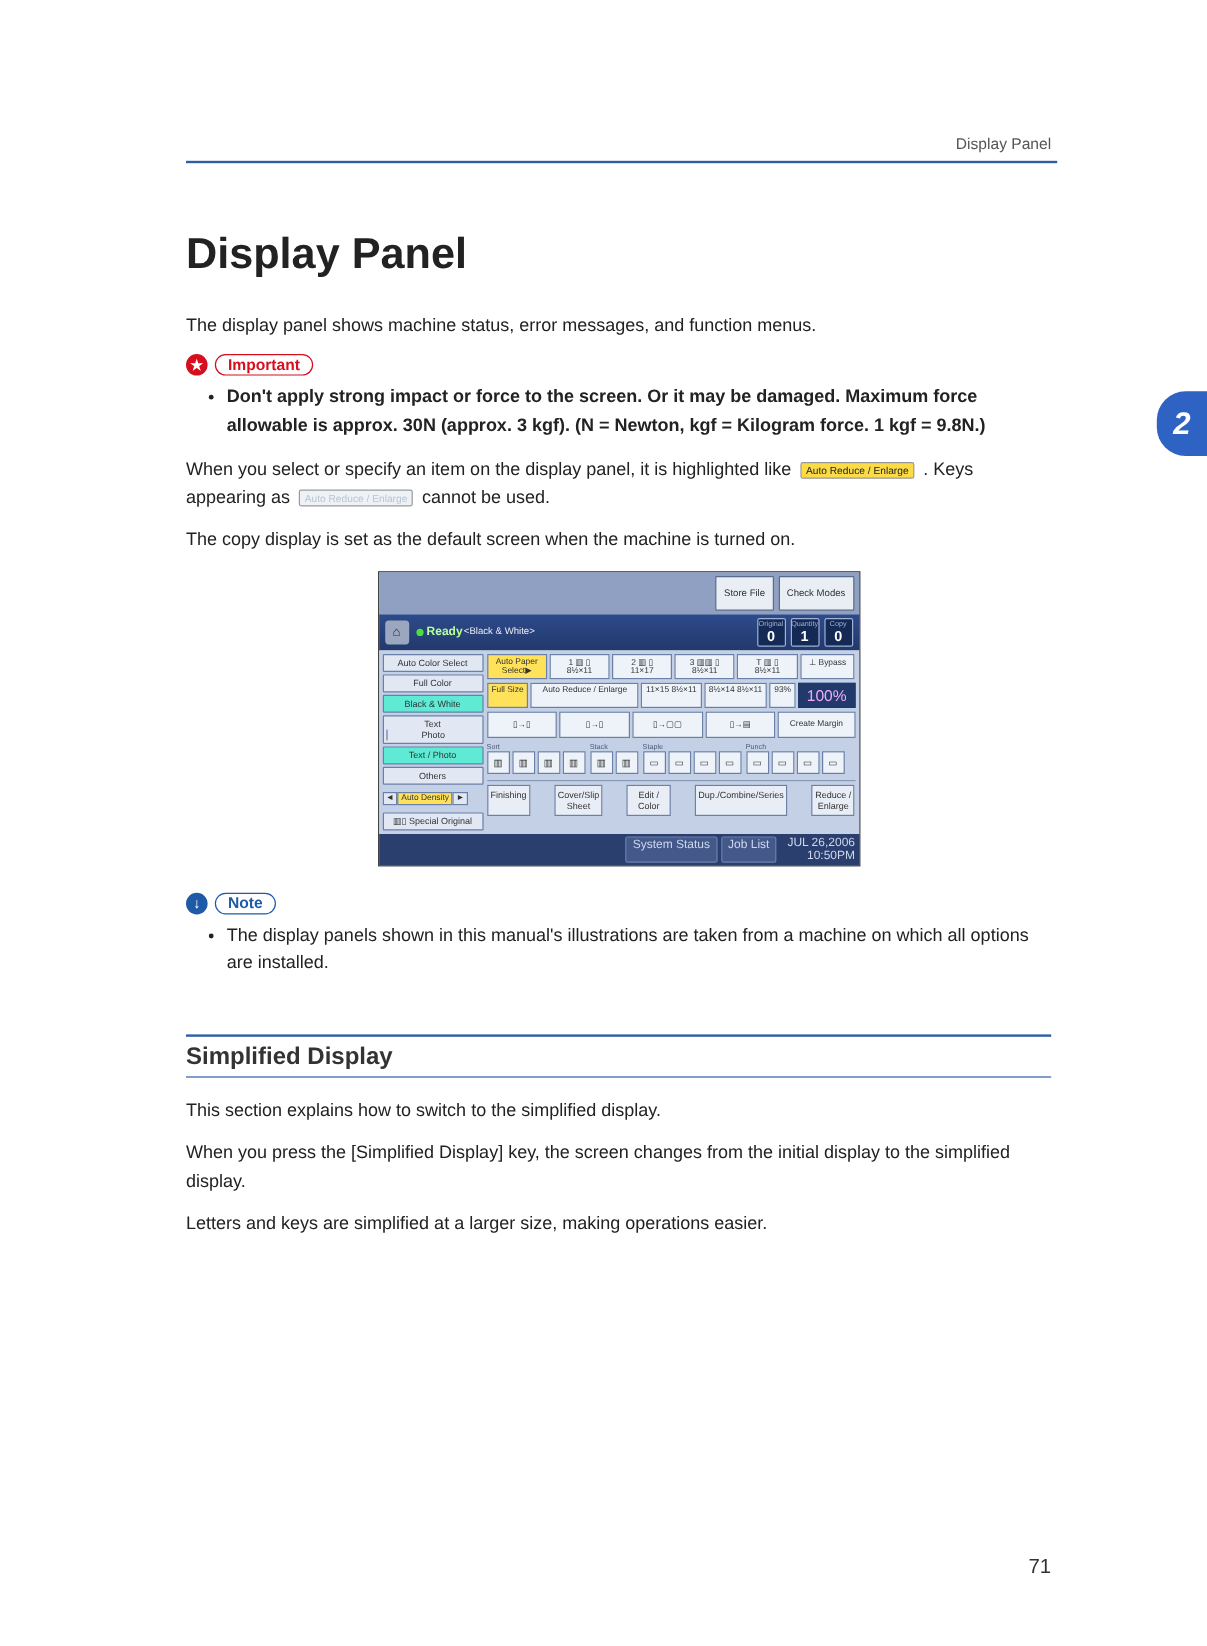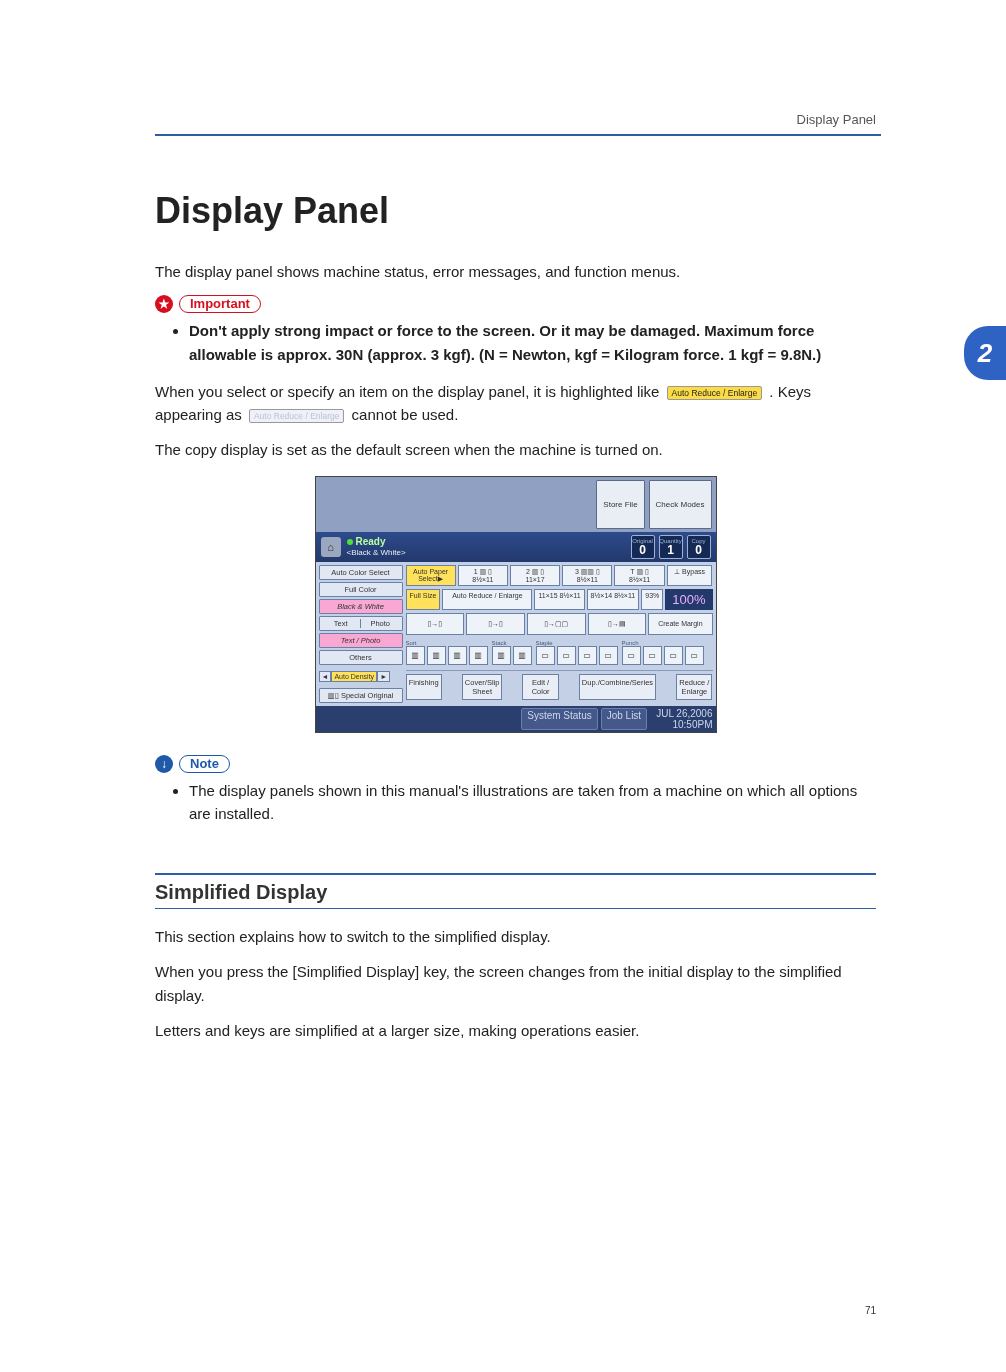--- a/index.html
+++ b/index.html
@@ -18,41 +18,41 @@
   .callout-label.important .text{color:#d60f1f;border-color:#d60f1f;}
   .callout-label.note .text{color:#1e5aa8;border-color:#1e5aa8;}
   ul.bullets{margin:0 0 14px 0;padding-left:34px;}
   ul.bullets li{font-size:15px;line-height:1.55;margin-bottom:10px;}
   ul.bullets.bold li{font-weight:600;}
   .inline-key{display:inline-block;vertical-align:middle;border:1px solid #999;font-size:8.5px;padding:2px 4px;line-height:1;border-radius:2px;margin:0 3px;}
   .inline-key.active{background:#fbdc46;color:#222;}
   .inline-key.dimmed{background:#eef2f7;color:#b9c4d2;}
   h2.section{margin:48px 0 0 0;font-size:20px;font-weight:600;color:#333;padding:6px 0 4px 0;border-top:2px solid #2e5fa4;border-bottom:1px solid #2e5fa4;}
   .section-body{padding-top:16px;}
-  .page-number{position:absolute;bottom:56px;right:130px;font-size:10px;color:#333;}
+  .page-number{position:absolute;bottom:56px;right:130px;font-size:17px;color:#333;}
 
   
   .screen-wrap{display:flex;justify-content:center;margin:14px 0 22px 0;}
   .screen{width:400px;border:1px solid #444;font-size:8px;color:#333;background:#c9d3e3;}
   .scr-top{display:flex;justify-content:flex-end;gap:4px;padding:3px 4px;background:#8fa0c2;}
-  .scr-btn{background:#e9edf4;border:1px solid #5a6a8a;padding:19px 6px;border-radius:1px;font-size:8px;}
+  .scr-btn{background:#e9edf4;border:1px solid #5a6a8a;padding:9px 6px;border-radius:1px;font-size:8px;}
   .scr-header{display:flex;align-items:center;gap:6px;background:linear-gradient(#2d4a8b,#22396c);color:#fff;padding:3px 5px;}
   .scr-logo{width:20px;height:20px;border-radius:3px;background:#9aa7bf;display:flex;align-items:center;justify-content:center;color:#333;font-weight:700;font-size:11px;}
-  .scr-header-text{display:flex;flex-direction:column;gap:1px;}
+  .scr-header-text{display:flex;flex-direction:row;gap:1px;}
   .ready{color:#b8ff9d;font-size:10px;font-weight:600;display:flex;align-items:center;gap:3px;}
   .ready:before{content:"";width:6px;height:6px;border-radius:50%;background:#4de03a;display:inline-block;}
   .subready{font-size:8px;opacity:.9;}
   .counters{margin-left:auto;display:flex;gap:4px;}
   .counter-box{width:22px;height:22px;border:1px solid #9fb2d6;background:#142a55;border-radius:2px;display:flex;flex-direction:column;align-items:center;justify-content:center;font-size:6px;color:#9fb2d6;}
   .counter-box .n{color:#fff;font-size:12px;font-weight:700;line-height:1;}
   .scr-body{display:flex;background:#c3d0e6;padding:3px;gap:3px;}
   .modecol{width:84px;display:flex;flex-direction:column;gap:2px;}
   .modebtn{border:1px solid #6b80a6;background:#e1e8f4;padding:2px 2px;text-align:center;font-size:7.5px;border-radius:1px;}
-  .modebtn.sel{background:#f9a8d4;font-style:italic;}
-  .modebtn.split{display:flex;}
+  .modebtn.sel{background:#5eead4;}
+  .modebtn.split{display:flex;flex-direction:column;}
   .modebtn.split span{flex:1;}
   .modebtn.split span+span{border-left:1px solid #6b80a6;}
   .maincol{flex:1;display:flex;flex-direction:column;gap:3px;}
   .trayrow{display:flex;gap:2px;}
   .tray{flex:1;border:1px solid #6b80a6;background:#eef2f9;padding:2px 2px;text-align:center;font-size:7px;}
   .tray.sel{background:#ffe25a;}
   .tray.bypass{flex:0.9;}
   .sizerow{display:flex;gap:2px;align-items:stretch;}
   .sizebtn{border:1px solid #6b80a6;background:#eef2f9;padding:2px 3px;font-size:7px;text-align:center;}
   .sizebtn.sel{background:#ffe25a;}

